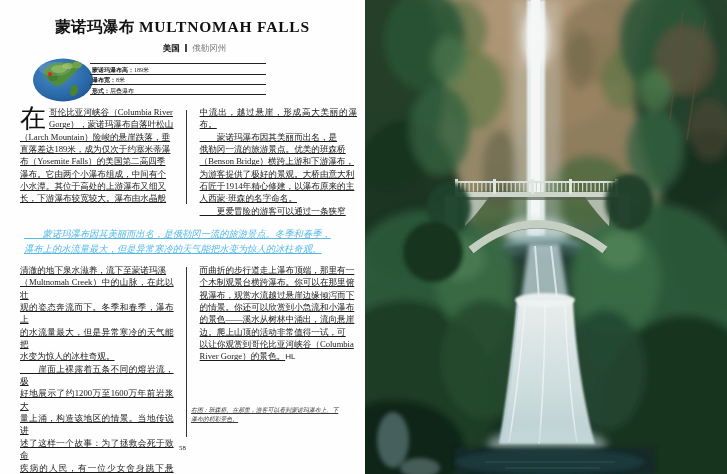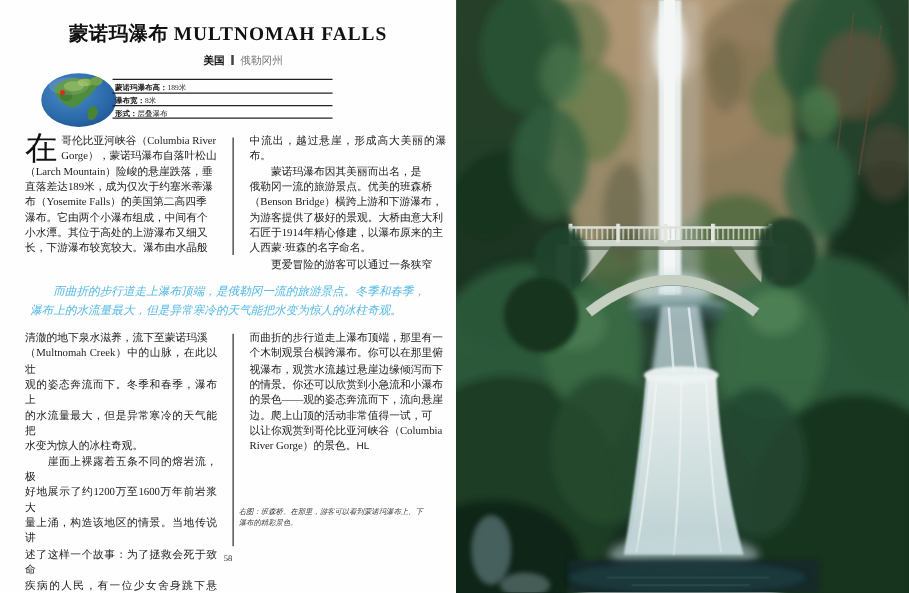--- a/index.html
+++ b/index.html
@@ -23,21 +23,21 @@
 
   .globe { position:absolute; left:31px; top:56px; width:64px; height:48px; }
 
   .stats { position:absolute; left:90px; top:63px; width:176px; font-size:6px; color:#222; }
   .stats .row { border-top:1px solid #222; padding:1.5px 2px 1px 2px; height:10.5px;
                 white-space:nowrap; overflow:hidden; }
   .stats .row:last-child { border-bottom:1px solid #222; }
   .stats .lbl { font-weight:bold; }
 
   .bodytext { font-size:8.6px; line-height:12.35px; color:#1a1a1a; text-align:justify; }
-  .pre { white-space:pre-line; }
+  .pre { white-space:pre-line;text-decoration:underline; }
 
   .cols-top { position:absolute; top:106px; left:20px; width:337px; display:flex; }
   .cols-bottom { position:absolute; top:264px; left:20px; width:337px; display:flex; }
   .colA { width:162px; }
   .colB { width:166px; margin-left:26px; }
 
   .divider-top { position:absolute; left:185.5px; top:110px; height:94px; width:1px; background:#333; }
   .divider-bottom { position:absolute; left:185.5px; top:267px; height:170px; width:1px; background:#333; }
 
   .dropcap { float:left; font-size:26px; line-height:23px; padding:1px 3px 0 0;
@@ -122,21 +122,21 @@
 　　蒙诺玛瀑布因其美丽而出名，是
 俄勒冈一流的旅游景点。优美的班森桥
 （Benson Bridge）横跨上游和下游瀑布，
 为游客提供了极好的景观。大桥由意大利
 石匠于1914年精心修建，以瀑布原来的主
 人西蒙·班森的名字命名。
 　　更爱冒险的游客可以通过一条狭窄</div>
     </div>
     <div class="divider-top"></div>
 
-    <div class="pullquote pre" style="color: rgb(85, 185, 230);">　　而曲折的步行道走上瀑布顶端，是俄勒冈一流的旅游景点。冬季和春季，
+    <div class="pullquote pre" style="color: rgb(85, 185, 230);">　　蒙诺玛瀑布因其美丽而出名，是俄勒冈一流的旅游景点。冬季和春季，
 瀑布上的水流量最大，但是异常寒冷的天气能把水变为惊人的冰柱奇观。</div>
 
     <div class="cols-bottom bodytext">
       <div class="colA pre">清澈的地下泉水滋养，流下至蒙诺玛溪
 （Multnomah Creek）中的山脉，在此以壮
 观的姿态奔流而下。冬季和春季，瀑布上
 的水流量最大，但是异常寒冷的天气能把
 水变为惊人的冰柱奇观。
 　　崖面上裸露着五条不同的熔岩流，极
 好地展示了约1200万至1600万年前岩浆大
@@ -145,21 +145,21 @@
 疾病的人民，有一位少女舍身跳下悬崖，
 作为向印第安部族所崇拜大神的供奉。第
 二天，她父亲发现了她的尸体，祈求大神
 给自己一个信号，说明女儿已经被迎进神
 灵的土地。瞬间，一道银白色的水流从森林</div>
       <div class="colB">
         <span class="pre">而曲折的步行道走上瀑布顶端，那里有一
 个木制观景台横跨瀑布。你可以在那里俯
 视瀑布，观赏水流越过悬崖边缘倾泻而下
 的情景。你还可以欣赏到小急流和小瀑布
-的景色——观的姿态奔流而下，流向悬崖
+的景色——溪水从树林中涌出，流向悬崖
 边。爬上山顶的活动非常值得一试，可
 以让你观赏到哥伦比亚河峡谷（Columbia
 River Gorge）的景色。</span><span class="byline">HL</span>
       </div>
     </div>
     <div class="divider-bottom"></div>
 
     <div class="caption pre">右图：班森桥。在那里，游客可以看到蒙诺玛瀑布上、下
 瀑布的精彩景色。</div>
 

